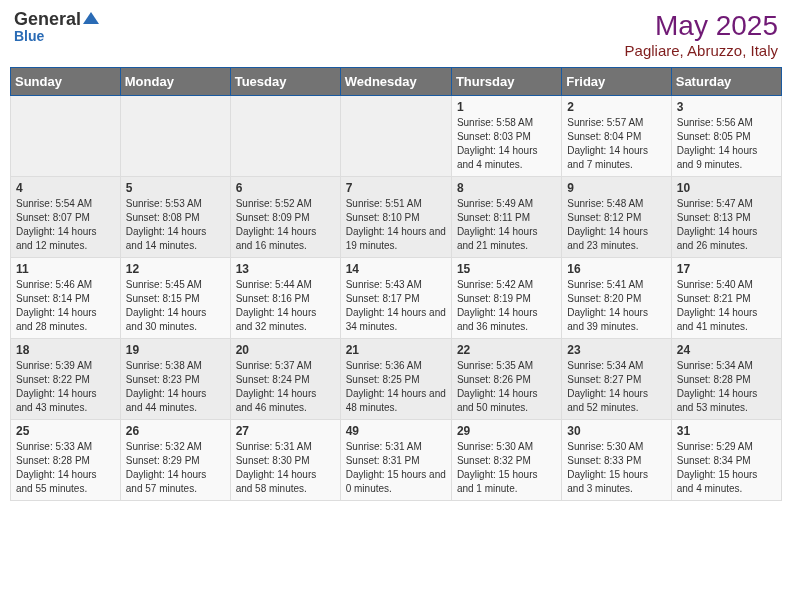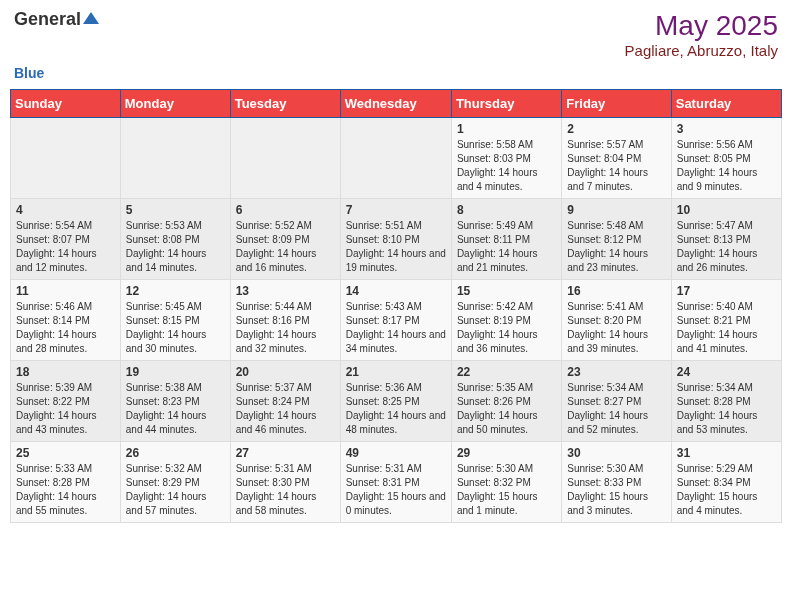--- a/index.html
+++ b/index.html
@@ -37,21 +37,21 @@
     .location-title {
       font-size: 15px;
       color: #7f1d1d;
     }
     table {
       width: 100%;
       border-collapse: collapse;
       border: 1px solid #ccc;
     }
     thead tr th {
-      background: #ef4444;
+      background: #737373;
       color: #fff;
       font-size: 13px;
       font-weight: bold;
       padding: 6px 4px;
       text-align: left;
       border: 1px solid #1a5aa0;
     }
     tbody tr td {
       vertical-align: top;
       border: 1px solid #ddd;
@@ -79,21 +79,20 @@
       font-size: 10px;
       color: #333;
     }
     td.empty {
       background: #f0f0f0 !important;
     }
     .logo-text {
       display: flex;
       flex-direction: column;
       line-height: 1;
-      gap: 37px;
     }
     .logo-top-row {
       display: flex;
       align-items: center;
     }
   </style>
 </head>
 <body>
 
 <div class="header-area">

